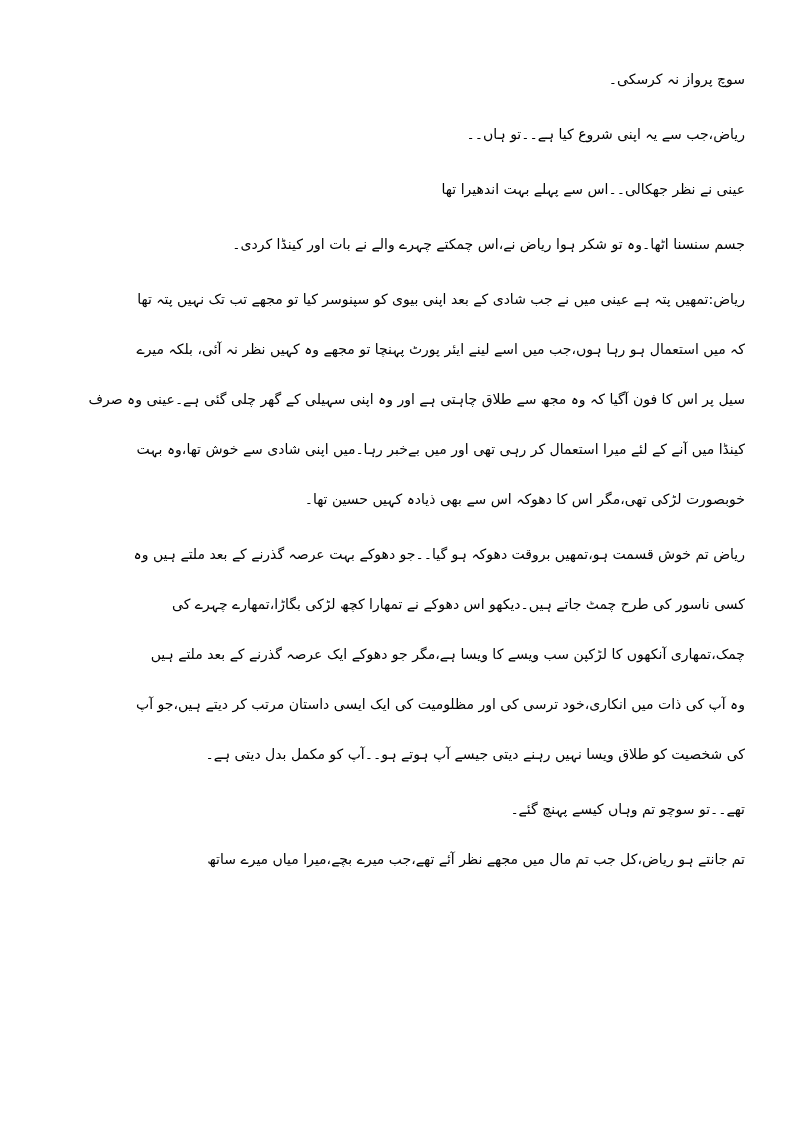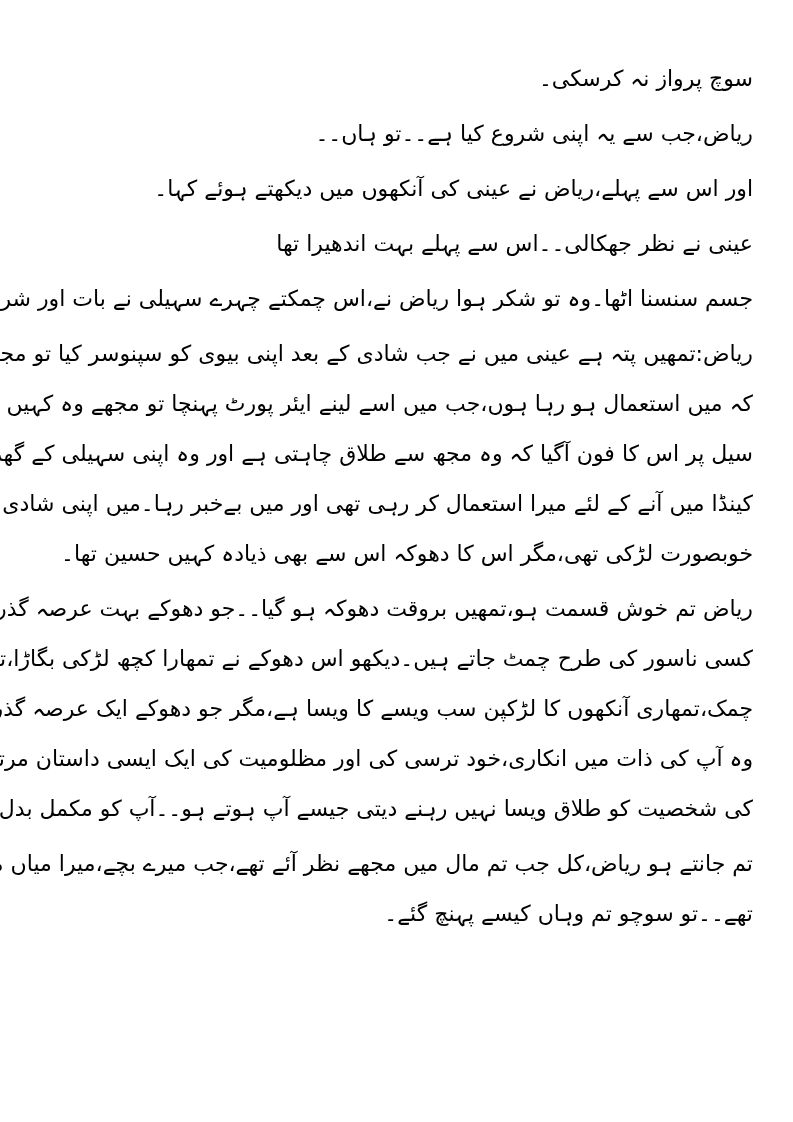--- a/index.html
+++ b/index.html
@@ -10,27 +10,27 @@
   .page {
     position: relative;
     width: 793px;
     height: 1122px;
     background: #ffffff;
     overflow: hidden;
   }
   .content {
     position: absolute;
     top: 54px;
-    right: 40px;
+    right: 48px;
     left: 46px;
     direction: rtl;
     text-align: right;
     color: #000000;
     font-family: "DejaVu Sans", sans-serif;
-    font-size: 22px;
+    font-size: 14px;
   }
   .para {
     margin: 0 0 5px 0;
   }
   .line {
     line-height: 50px;
     white-space: nowrap;
     overflow: visible;
   }
 </style>
@@ -42,47 +42,44 @@
 
     <div class="para">
       <div class="line">سوچ پرواز نہ کرسکی۔</div>
     </div>
 
 
     <div class="para">
       <div class="line">ریاض،جب سے یہ اپنی شروع کیا ہے۔۔تو ہاں۔۔</div>
     </div>
 
-    <div class="para">
-      <div class="line">اور اس سے پہلے،ریاض نے عینی کی آنکھوں میں دیکھتے ہوئے کہا۔</div>
-    </div>
 
     <div class="para">
       <div class="line">عینی نے نظر جھکالی۔۔اس سے پہلے بہت اندھیرا تھا</div>
     </div>
 
     <div class="para">
-      <div class="line">جسم سنسنا اٹھا۔وہ تو شکر ہوا ریاض نے،اس چمکتے چہرے سہیلی نے بات اور شروع کردی۔</div>
+      <div class="line">جسم سنسنا اٹھا۔وہ تو شکر ہوا ریاض نے،اس چمکتے چہرے والے نے بات اور کینڈا کردی۔</div>
     </div>
 
     <div class="para">
       <div class="line">ریاض:تمھیں پتہ ہے عینی میں نے جب شادی کے بعد اپنی بیوی کو سپنوسر کیا تو مجھے تب تک نہیں پتہ تھا</div>
       <div class="line">کہ میں استعمال ہو رہا ہوں،جب میں اسے لینے ایئر پورٹ پہنچا تو مجھے وہ کہیں نظر نہ آئی، بلکہ میرے</div>
       <div class="line">سیل پر اس کا فون آگیا کہ وہ مجھ سے طلاق چاہتی ہے اور وہ اپنی سہیلی کے گھر چلی گئی ہے۔عینی وہ صرف</div>
       <div class="line">کینڈا میں آنے کے لئے میرا استعمال کر رہی تھی اور میں بےخبر رہا۔میں اپنی شادی سے خوش تھا،وہ بہت</div>
       <div class="line">خوبصورت لڑکی تھی،مگر اس کا دھوکہ اس سے بھی ذیادہ کہیں حسین تھا۔</div>
     </div>
 
     <div class="para">
       <div class="line">ریاض تم خوش قسمت ہو،تمھیں بروقت دھوکہ ہو گیا۔۔جو دھوکے بہت عرصہ گذرنے کے بعد ملتے ہیں وہ</div>
       <div class="line">کسی ناسور کی طرح چمٹ جاتے ہیں۔دیکھو اس دھوکے نے تمھارا کچھ لڑکی بگاڑا،تمھارے چہرے کی</div>
       <div class="line">چمک،تمھاری آنکھوں کا لڑکپن سب ویسے کا ویسا ہے،مگر جو دھوکے ایک عرصہ گذرنے کے بعد ملتے ہیں</div>
       <div class="line">وہ آپ کی ذات میں انکاری،خود ترسی کی اور مظلومیت کی ایک ایسی داستان مرتب کر دیتے ہیں،جو آپ</div>
       <div class="line">کی شخصیت کو طلاق ویسا نہیں رہنے دیتی جیسے آپ ہوتے ہو۔۔آپ کو مکمل بدل دیتی ہے۔</div>
     </div>
 
     <div class="para">
+      <div class="line">تھے۔۔تو سوچو تم وہاں کیسے پہنچ گئے۔</div>
       <div class="line">تم جانتے ہو ریاض،کل جب تم مال میں مجھے نظر آئے تھے،جب میرے بچے،میرا میاں میرے ساتھ</div>
-      <div class="line">تھے۔۔تو سوچو تم وہاں کیسے پہنچ گئے۔</div>
     </div>
 
   </div>
 </div>
 
 </body></html>

